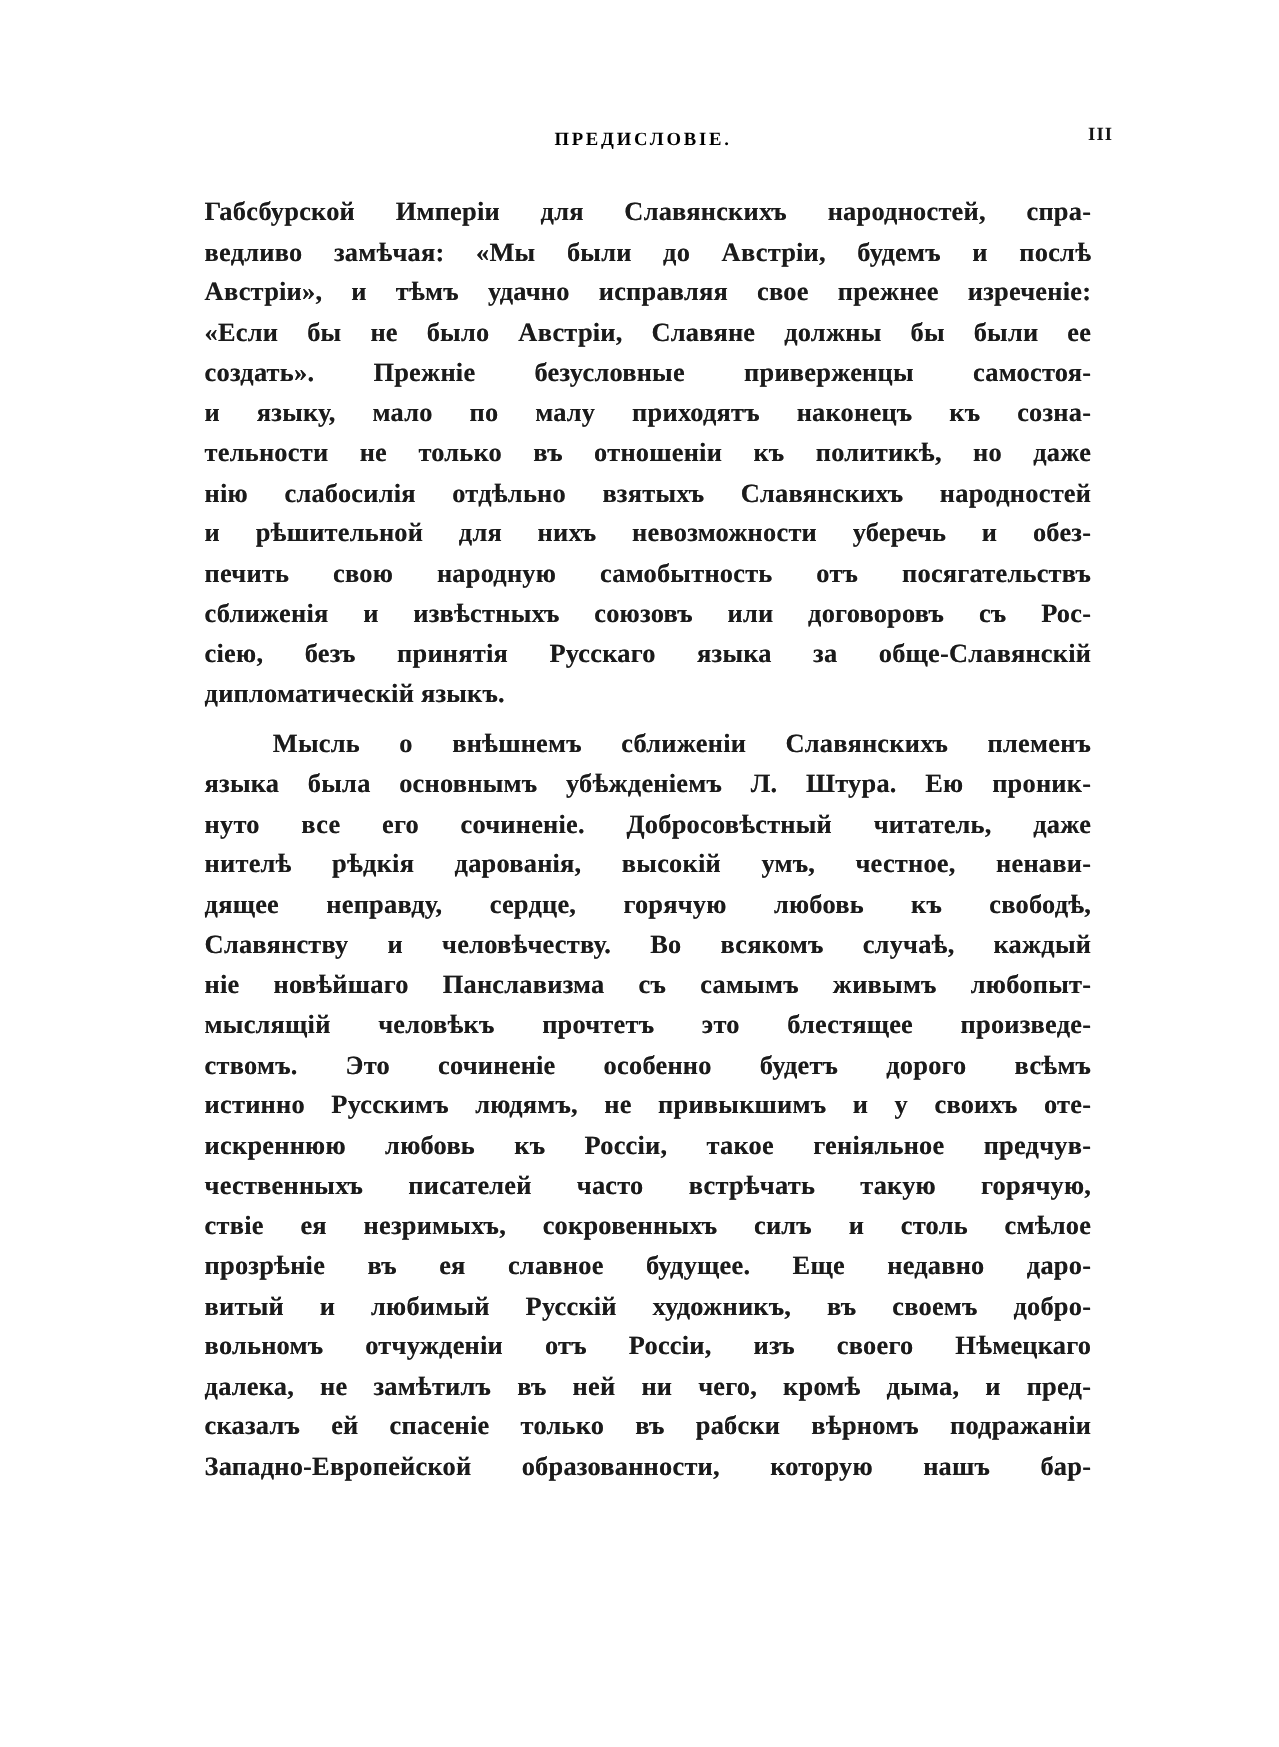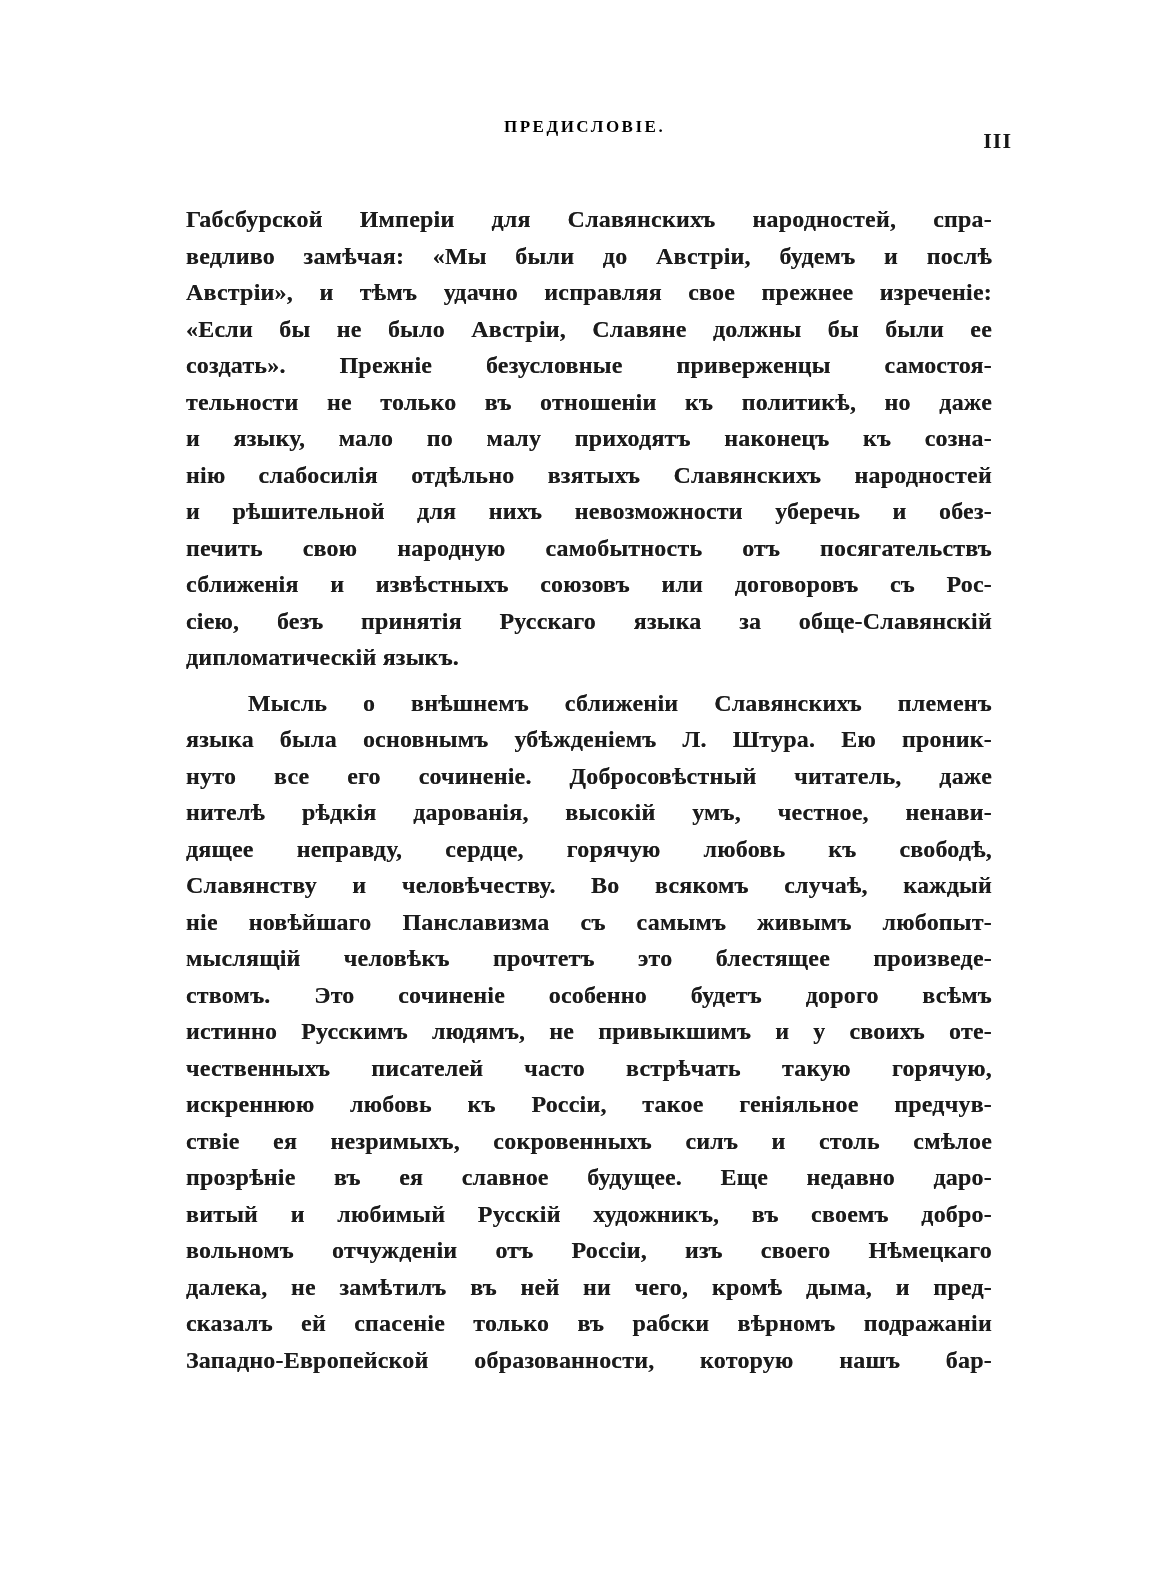--- a/index.html
+++ b/index.html
@@ -32,37 +32,36 @@
     top: 5px;
     font-size: 17px;
     font-weight: 700;
     letter-spacing: 2.5px;
     white-space: nowrap;
     color: #000000;
   }
   .page-number {
     position: absolute;
     right: 0;
-    top: 16px;
-    font-size: 22px;
+    top: 0;
+    font-size: 17px;
     font-weight: 700;
     letter-spacing: 1px;
     color: #161616;
   }
   
   .text-block {
     position: absolute;
     left: 186px;
     top: 175px;
     width: 806px;
     font-size: 24px;
     font-weight: 700;
     color: #1b1b1b;
     text-shadow: 0 0 0.5px rgba(20,20,20,0.6);
-    margin-top: 26px;
   }
   .paragraph { margin: 0; }
   .paragraph + .paragraph { margin-top: 9px; }
   .line {
     line-height: 36.5px;
     height: 36.5px;
     text-align: justify;
     text-align-last: justify;
     white-space: nowrap;
     letter-spacing: 0.2px;
@@ -87,43 +86,43 @@
   </div>
 
   <div class="text-block">
 
     <div class="paragraph">
       <div class="line just">Габсбурской Имперіи для Славянскихъ народностей, спра-</div>
       <div class="line just">ведливо замѣчая: «Мы были до Австріи, будемъ и послѣ</div>
       <div class="line just">Австріи», и тѣмъ удачно исправляя свое прежнее изреченіе:</div>
       <div class="line just">«Если бы не было Австріи, Славяне должны бы были ее</div>
       <div class="line just">создать». Прежніе безусловные приверженцы самостоя-</div>
+      <div class="line just">и языку, мало по малу приходятъ наконецъ къ созна-</div>
       <div class="line just">тельности не только въ отношеніи къ политикѣ, но даже</div>
-      <div class="line just">и языку, мало по малу приходятъ наконецъ къ созна-</div>
       <div class="line just">нію слабосилія отдѣльно взятыхъ Славянскихъ народностей</div>
       <div class="line just">и рѣшительной для нихъ невозможности уберечь и обез-</div>
       <div class="line just">печить свою народную самобытность отъ посягательствъ</div>
       <div class="line just">сближенія и извѣстныхъ союзовъ или договоровъ съ Рос-</div>
       <div class="line just">сіею, безъ принятія Русскаго языка за обще-Славянскій</div>
       <div class="line just para-end">дипломатическій языкъ.</div>
     </div>
 
     <div class="paragraph">
       <div class="line just first-indent">Мысль о внѣшнемъ сближеніи Славянскихъ племенъ</div>
       <div class="line just">языка была основнымъ убѣжденіемъ Л. Штура. Ею проник-</div>
       <div class="line just">нуто все его сочиненіе. Добросовѣстный читатель, даже</div>
       <div class="line just">нителѣ рѣдкія дарованія, высокій умъ, честное, ненави-</div>
       <div class="line just">дящее неправду, сердце, горячую любовь къ свободѣ,</div>
       <div class="line just">Славянству и человѣчеству. Во всякомъ случаѣ, каждый</div>
       <div class="line just">ніе новѣйшаго Панславизма съ самымъ живымъ любопыт-</div>
       <div class="line just">мыслящій человѣкъ прочтетъ это блестящее произведе-</div>
       <div class="line just">ствомъ. Это сочиненіе особенно будетъ дорого всѣмъ</div>
       <div class="line just">истинно Русскимъ людямъ, не привыкшимъ и у своихъ оте-</div>
+      <div class="line just">искреннюю любовь къ Россіи, такое геніяльное предчув-</div>
       <div class="line just">чественныхъ писателей часто встрѣчать такую горячую,</div>
-      <div class="line just">искреннюю любовь къ Россіи, такое геніяльное предчув-</div>
       <div class="line just">ствіе ея незримыхъ, сокровенныхъ силъ и столь смѣлое</div>
       <div class="line just">прозрѣніе въ ея славное будущее. Еще недавно даро-</div>
       <div class="line just">витый и любимый Русскій художникъ, въ своемъ добро-</div>
       <div class="line just">вольномъ отчужденіи отъ Россіи, изъ своего Нѣмецкаго</div>
       <div class="line just">далека, не замѣтилъ въ ней ни чего, кромѣ дыма, и пред-</div>
       <div class="line just">сказалъ ей спасеніе только въ рабски вѣрномъ подражаніи</div>
       <div class="line just">Западно-Европейской образованности, которую нашъ бар-</div>
     </div>
 
   </div>

